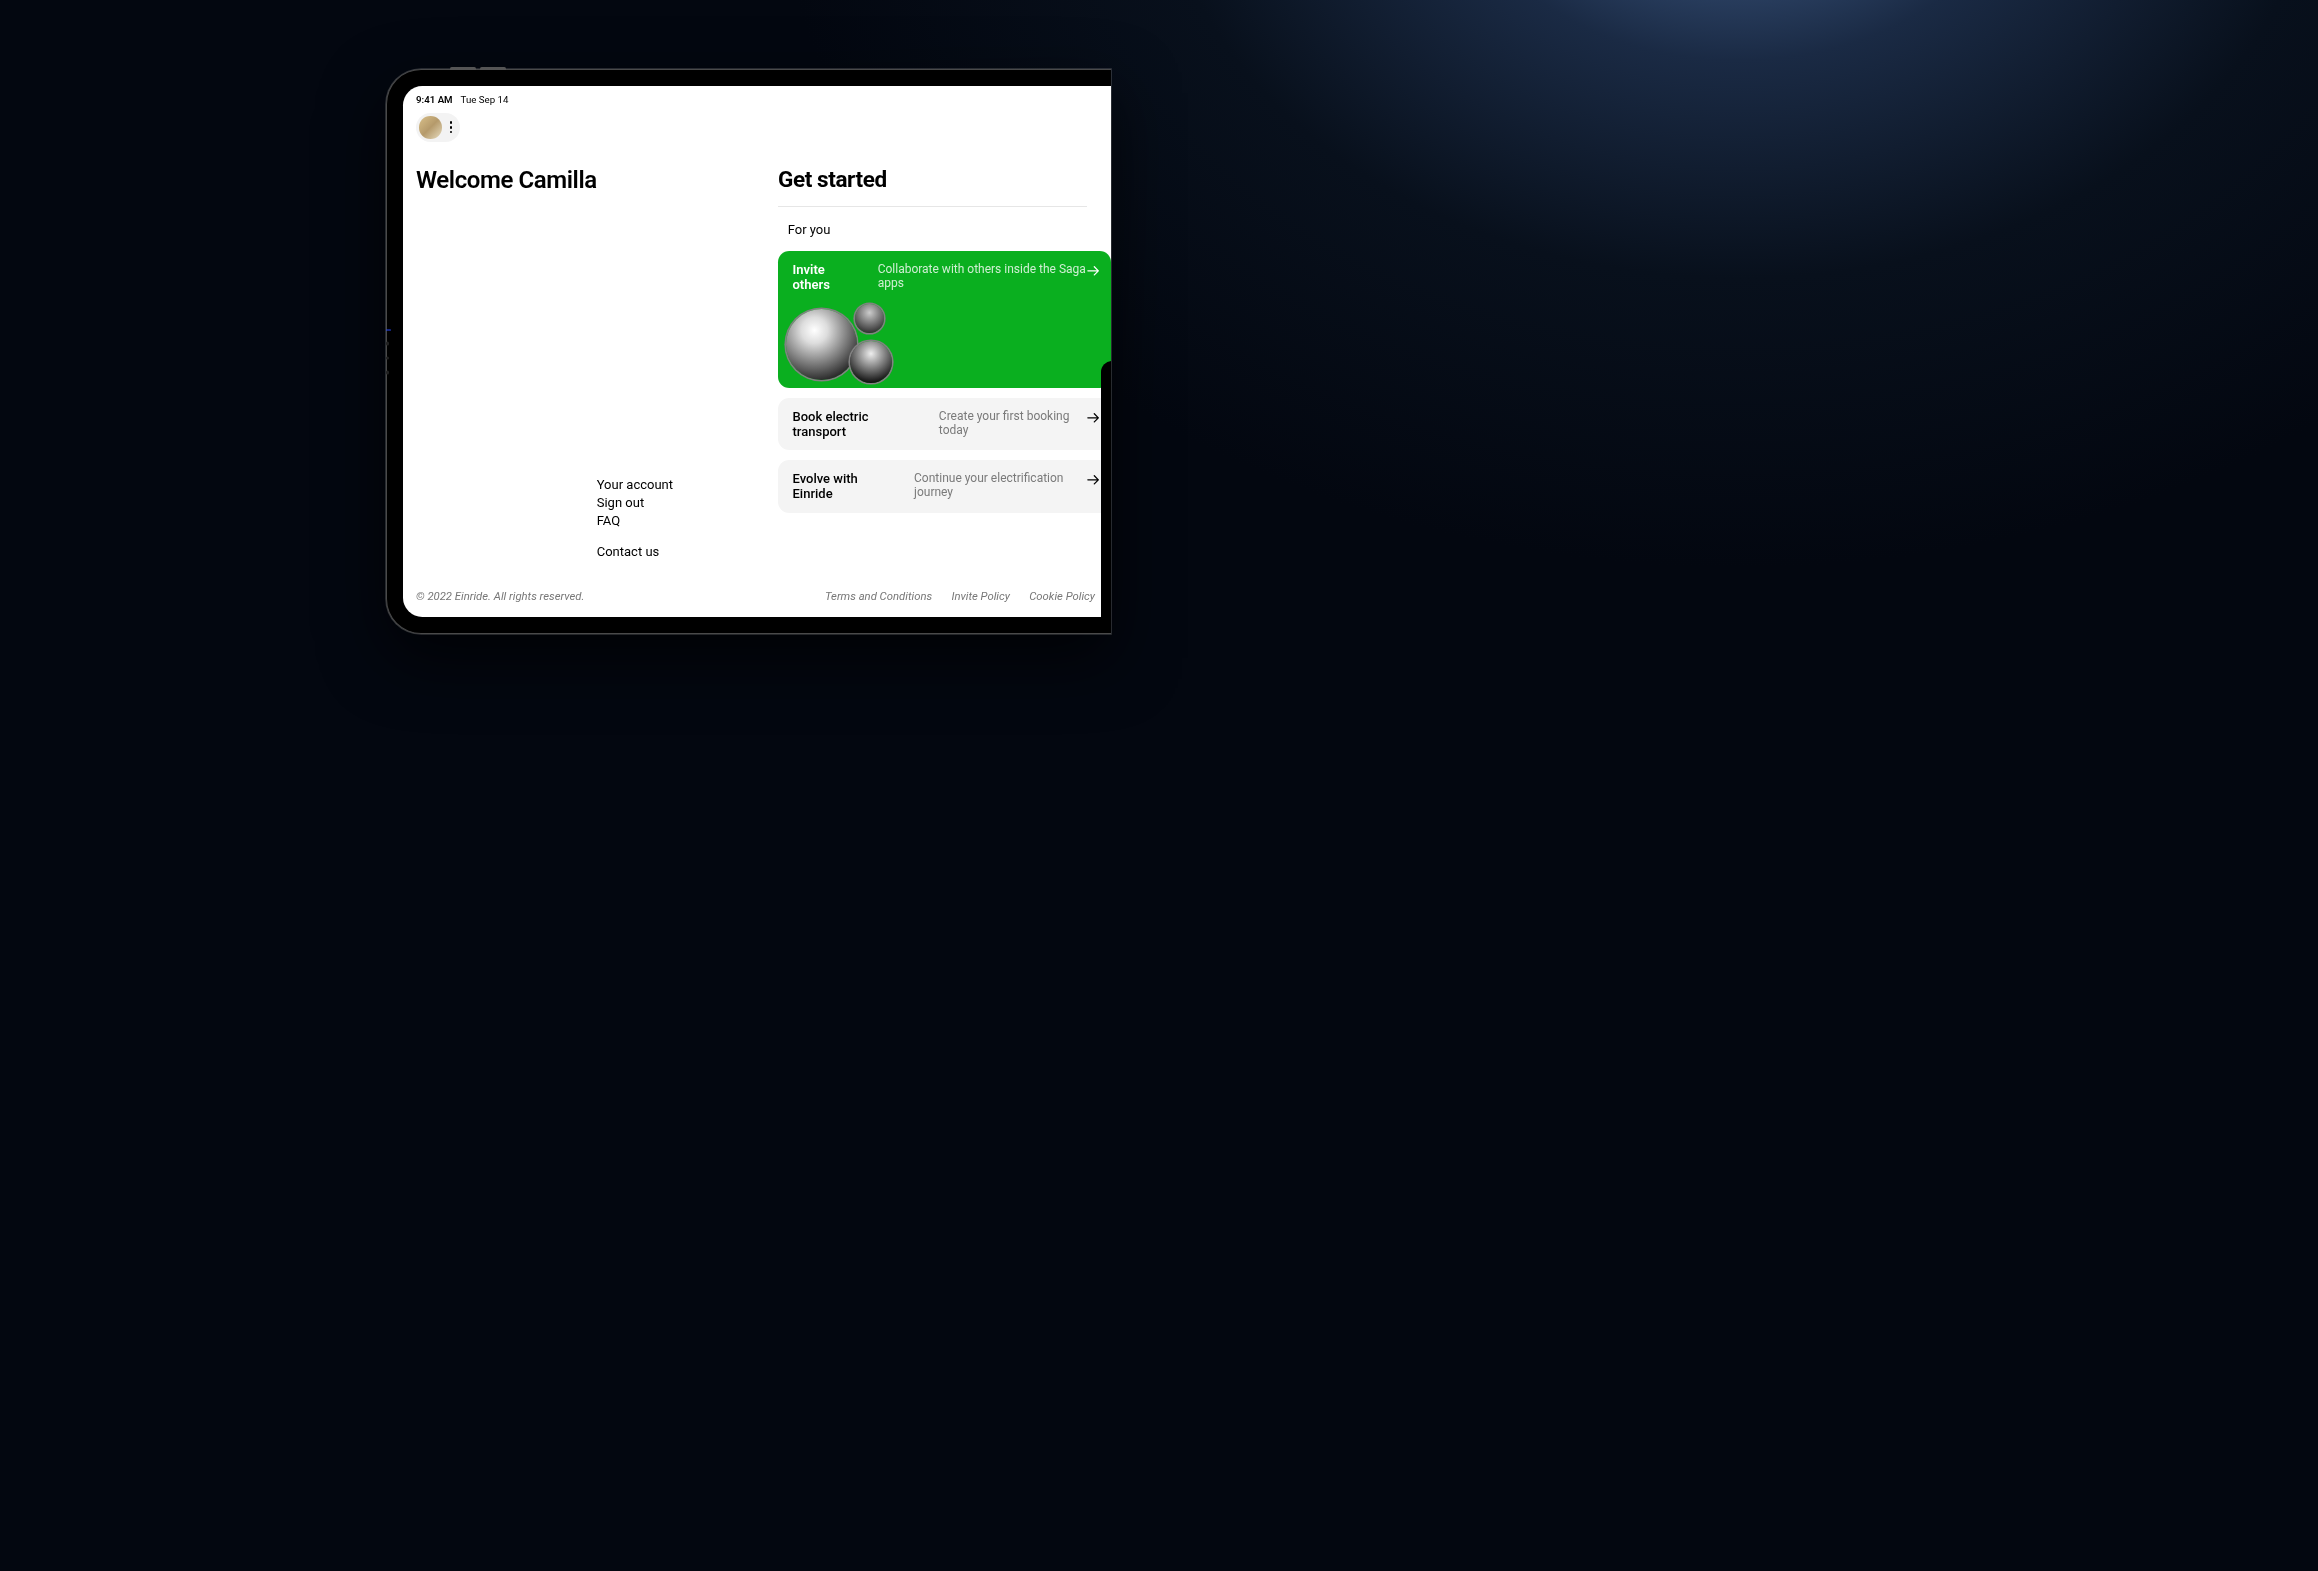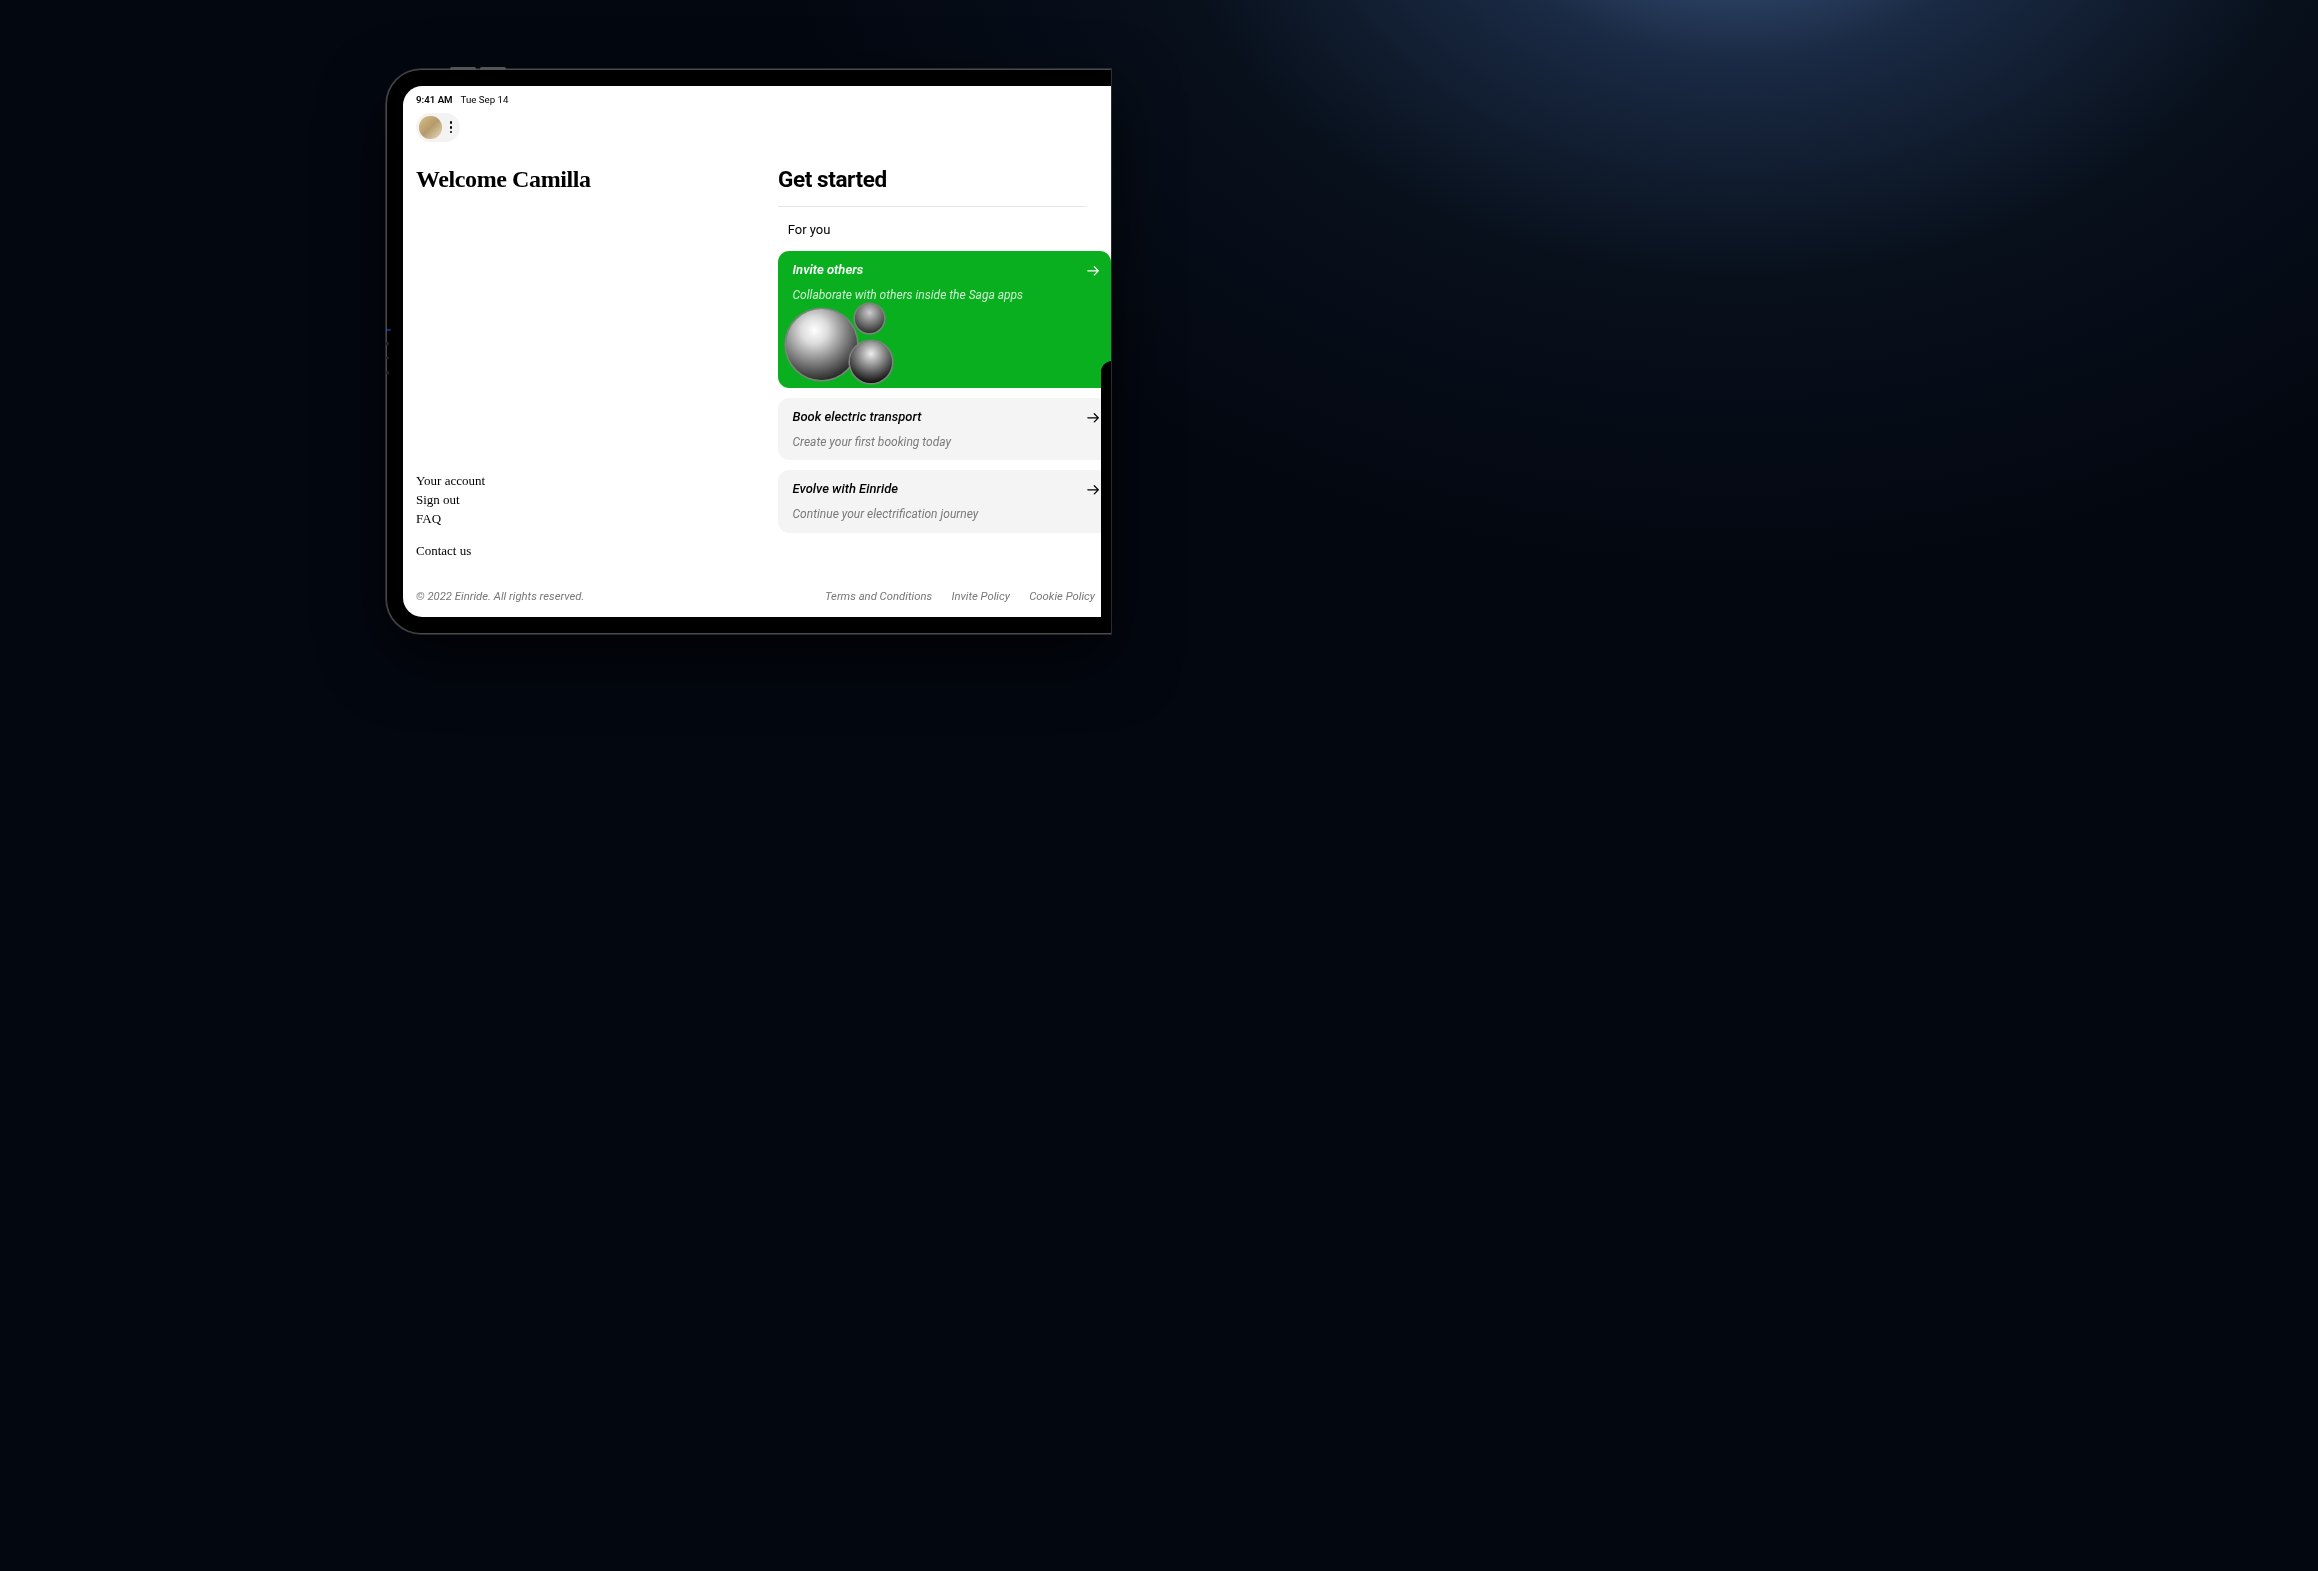--- a/index.html
+++ b/index.html
@@ -78,21 +78,21 @@
 .kebab { display: flex; flex-direction: column; gap: 2.4px; }
 .kebab i { width: 2.4px; height: 2.4px; background: #000; border-radius: 50%; display: block; }
 .content {
   flex: 1;
   display: grid;
   grid-template-columns: 346px 1fr;
   gap: 16px;
   padding: 24px 0 0 13px;
 }
 .left-col {
-  display: flex; flex-direction: column; font-family: Liberation Serif, serif;
+  display: flex; 
 }
 .welcome-title {
   font-size: 24px; font-weight: 600; color: #000;
   letter-spacing: -0.4px;
 }
 .left-links {
   margin-top: auto;
   margin-bottom: 16px;
   display: flex; flex-direction: column; gap: 4.8px;
   font-size: 13px; color: #000;
@@ -107,23 +107,22 @@
   font-size: 22.5px; font-weight: 700; color: #000;
   letter-spacing: -0.4px;
 }
 .divider { height: 0.8px; background: #e6e6e6; margin-right: 24px; }
 .tab-row { font-size: 13px; color: #000; padding-left: 9.7px; }
 .cards { display: flex; flex-direction: column; gap: 9.7px; padding-right: 0; }
 .card {
   position: relative;
   border-radius: 11.3px;
   padding: 11.3px 14.5px;
-  display: flex; flex-direction: column; gap: 11px;
+  display: flex; flex-direction: row; gap: 18px;
   cursor: pointer;
-  font-style: italic;
 }
 .card .arrow {
   position: absolute; right: 11.3px; top: 13px;
 }
 .arrow svg { width: 13px; height: 9.7px; }
 .card.green {
   background: #0aaf1f;
   color: #fff;
   height: 137px;
 }

